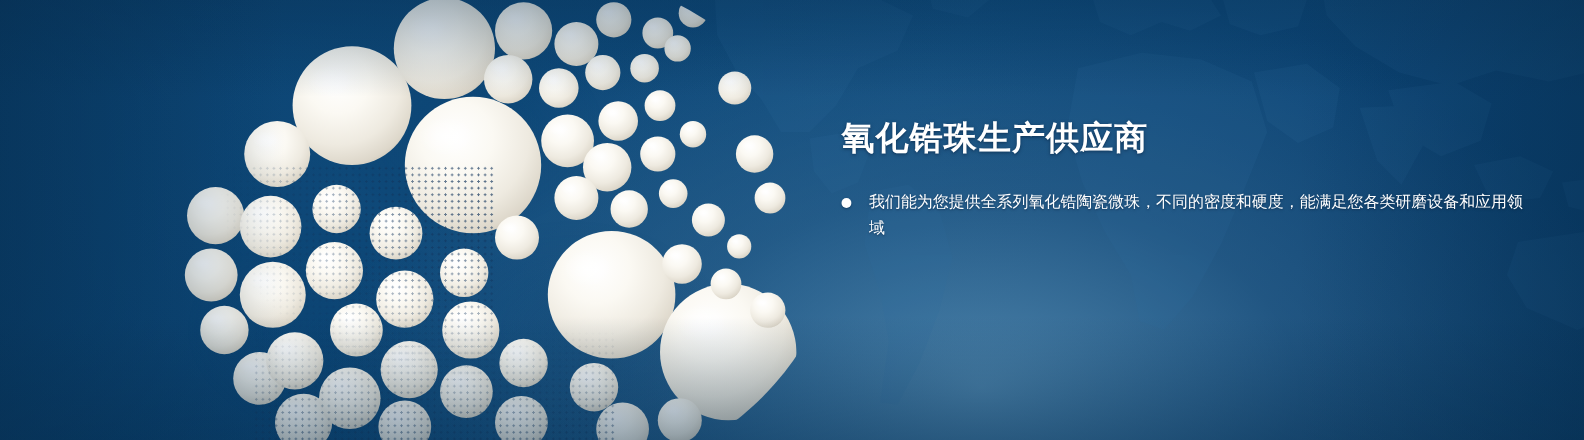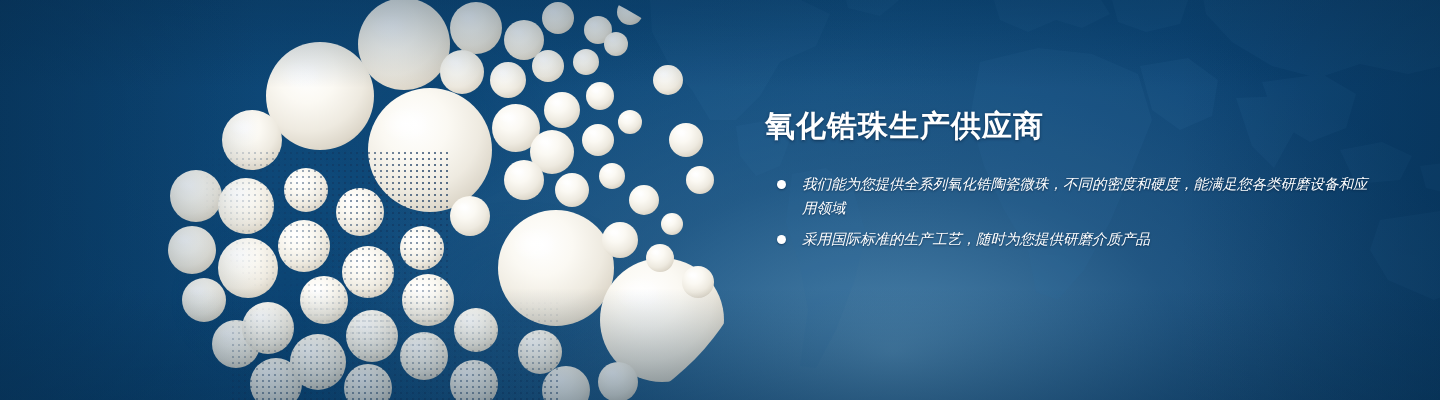--- a/index.html
+++ b/index.html
@@ -96,23 +96,22 @@
     font-size: 30px;
     font-weight: bold;
     letter-spacing: 1px;
     line-height: 1.2;
     margin: 0 0 28px 0;
     text-shadow: 0 1px 3px rgba(0,20,45,0.55);
     white-space: nowrap;
   }
   .bullets {
     list-style: none;
-    margin: 12px;
+    margin: 0;
     padding: 0;
-    font-style: italic;
   }
   .bullet {
     position: relative;
     padding-left: 25px;
     color: #ffffff;
     font-size: 14.5px;
     line-height: 24px;
     margin-bottom: 7px;
     text-shadow: 0 1px 2px rgba(0,20,45,0.5);
   }
@@ -455,20 +454,16 @@
   <div class="bg-vignette"></div>
 
   <div class="copy">
     <h1 class="headline">氧化锆珠生产供应商</h1>
 
     <ul class="bullets">
       <li class="bullet">
         <span class="bullet-dot"></span>
         <span class="bullet-text">我们能为您提供全系列氧化锆陶瓷微珠，不同的密度和硬度，能满足您各类研磨设备和应用领域</span>
       </li>
-      <li class="bullet">
-        <span class="bullet-dot"></span>
-        <span class="bullet-text">采用国际标准的生产工艺，随时为您提供研磨介质产品</span>
-      </li>
     </ul>
   </div>
 
 </div>
 
 </body></html>

